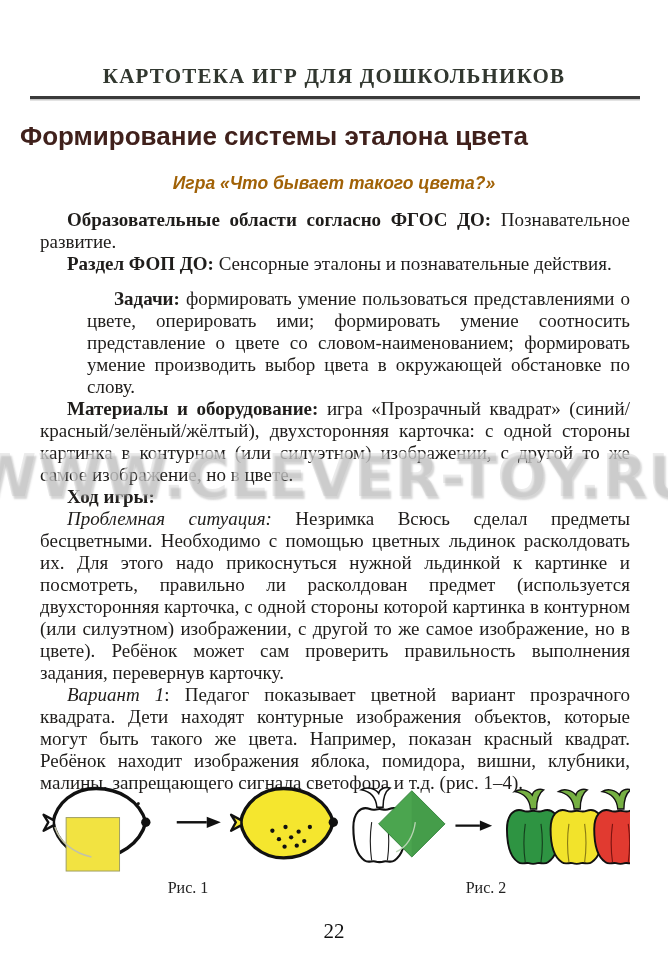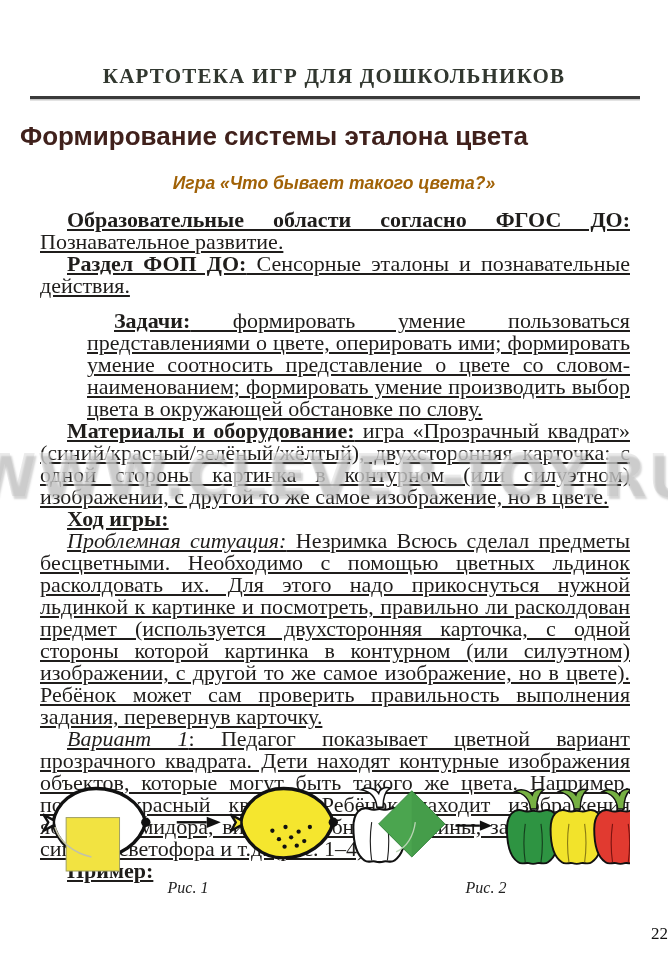--- a/index.html
+++ b/index.html
@@ -23,46 +23,46 @@
     font-family:"Liberation Sans",sans-serif;font-weight:bold;font-size:26px;
     color:#40211c;
   }
   .game-heading{
     margin:21px 20px 0;text-align:center;
     font-family:"Liberation Sans",sans-serif;font-weight:bold;font-style:italic;
     font-size:17.5px;color:#a16207;
   }
   .body-text{
     margin:15px 38px 0 40px;
-    font-size:22px;line-height:22px;text-align:justify;text-decoration:underline;
+    font-size:19px;line-height:22px;text-align:justify;
   }
   .body-text p{margin:0;text-indent:27px;}
   .body-text p.gap-before{margin-top:13px;margin-left:47px;}
   .run-bold{font-weight:bold;}
   .run-italic{font-style:italic;}
   .watermark{
     position:absolute;top:442px;left:50%;transform:translateX(-50%);
     white-space:nowrap;pointer-events:none;
     font-family:"DejaVu Sans",sans-serif;font-weight:bold;font-size:58px;
     letter-spacing:1px;
     color:rgba(178,178,178,0.26);
     text-shadow:2px 3px 2px rgba(125,125,125,0.32), -1px -1px 1px rgba(255,255,255,0.65);
   }
   .figure-strip{
     position:absolute;top:778px;left:0;width:668px;
     display:flex;justify-content:center;align-items:flex-start;gap:4px;
   }
   figure{margin:0;display:flex;flex-direction:column;align-items:center;}
   figcaption{
-    margin-top:4px;font-style:italic;font-size:16px;color:#222;
+    margin-top:4px;font-size:16px;color:#222;
     font-family:"Liberation Serif",serif;
   }
   .page-number{
-    position:absolute;bottom:16px;left:0;width:668px;text-align:right;
-    font-size:17px;color:#111;font-family:"Liberation Serif",serif;
+    position:absolute;bottom:16px;left:0;width:668px;text-align:center;
+    font-size:21px;color:#111;font-family:"Liberation Serif",serif;
   }
 </style>
 </head>
 <body>
 
 <div class="page">
 
   <div class="page-title">КАРТОТЕКА ИГР ДЛЯ ДОШКОЛЬНИКОВ</div>
   <div class="title-rule"></div>
 

